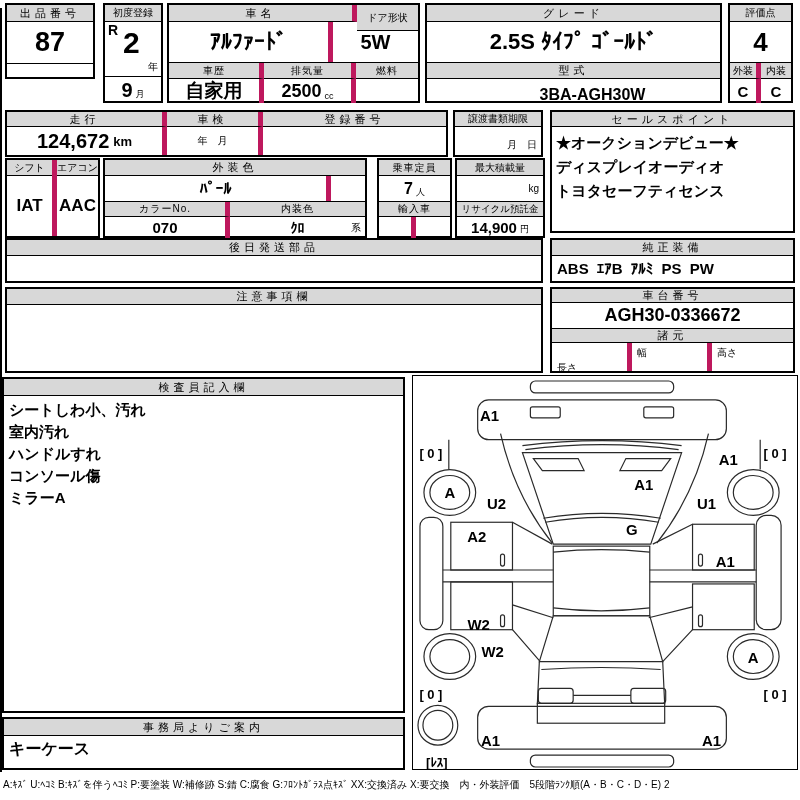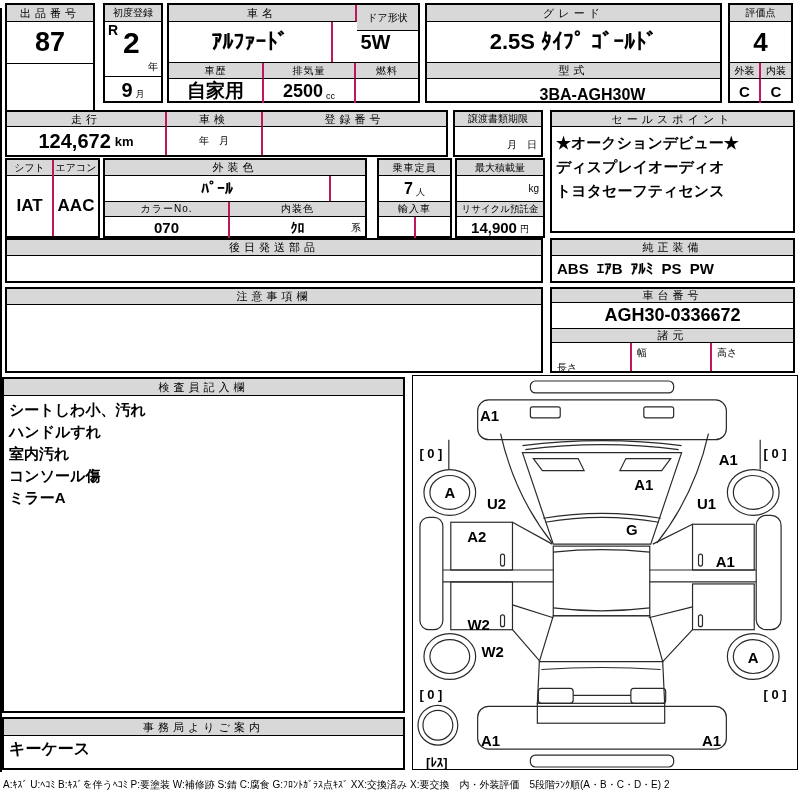--- a/index.html
+++ b/index.html
@@ -5,41 +5,41 @@
   html,body{margin:0;padding:0;background:#fff;}
   #sheet{position:relative;width:800px;height:800px;background:#ffffff;
          font-family:"Liberation Sans", sans-serif;color:#000;overflow:hidden;}
   .blk{position:absolute;border:2px solid #000;background:#fff;box-sizing:border-box;}
   .hdr{background:#d8d8d8;border-bottom:1px solid #000;display:flex;align-items:center;justify-content:center;
        font-size:11px;letter-spacing:4px;white-space:nowrap;overflow:hidden;box-sizing:border-box;}
   .hdr.tight{letter-spacing:1px;font-size:10px;}
   .hdr.tiny{letter-spacing:0;font-size:10px;}
   .row{display:flex;box-sizing:border-box;}
   .cell{box-sizing:border-box;overflow:hidden;white-space:nowrap;display:flex;align-items:center;justify-content:center;}
-  .br{border-right:2px solid #be185d;}
+  .br{border-right:5px solid #be185d;}
   .bb{border-bottom:1px solid #000;}
   .big{font-weight:bold;}
   .unit{font-size:9px;font-weight:normal;margin-left:3px;align-self:flex-end;padding-bottom:2px;}
   .left{justify-content:flex-start;padding-left:5px;}
   .right{justify-content:flex-end;padding-right:4px;}
   .edge{position:absolute;left:0;top:8px;width:2px;height:764px;background:#000;}
   .noteline{font-weight:bold;font-size:15px;line-height:22px;white-space:nowrap;}
   .salesline{font-weight:bold;font-size:15px;line-height:24px;white-space:nowrap;}
   #legend{position:absolute;left:3px;top:778px;width:794px;font-size:10px;white-space:nowrap;overflow:hidden;}
   svg .ln{fill:none;stroke:#2a2a2a;stroke-width:1.2;}
   svg .mk-damage{font:bold 15px "Liberation Sans", sans-serif;fill:#000;}
   svg .mk-bracket{font:bold 13px "Liberation Sans", sans-serif;fill:#000;}
 </style>
 </head>
 <body>
 
 <div id="sheet">
   <div class="edge"></div>
 
-  <div class="blk" style="left:5px;top:3px;width:90px;height:124px;">
+  <div class="blk" style="left:5px;top:3px;width:90px;height:76px;">
     <div class="hdr" style="height:17px;">出品番号</div>
     <div class="cell bb" style="height:42px;font-size:27px;">
         <span class="big">87</span>
       </div>
     <div class="cell" style="height:35px;"></div>
   </div>
 
   <div class="blk" style="left:103px;top:3px;width:60px;height:100px;">
     <div class="hdr tiny" style="height:17px;">初度登録</div>
     <div style="height:55px;position:relative;border-bottom:1px solid #000;box-sizing:border-box;">
@@ -238,22 +238,22 @@
       <div class="cell br left" style="width:80px;font-size:10px;align-items:flex-start;padding-top:18px;">長さ</div>
       <div class="cell br left" style="width:80px;font-size:10px;align-items:flex-start;padding-top:3px;">幅</div>
       <div class="cell left" style="flex:1;font-size:10px;align-items:flex-start;padding-top:3px;">高さ</div>
     </div>
   </div>
 
   <div class="blk" style="left:2px;top:377px;width:403px;height:336px;">
     <div class="hdr" style="height:17px;">検査員記入欄</div>
     <div style="padding:3px 5px;">
       <div class="noteline">シートしわ小、汚れ</div>
+      <div class="noteline">室内汚れ</div>
       <div class="noteline">ハンドルすれ</div>
-      <div class="noteline">室内汚れ</div>
       <div class="noteline">コンソール傷</div>
       <div class="noteline">ミラーA</div>
     </div>
   </div>
 
   <div class="blk" style="left:2px;top:717px;width:403px;height:53px;">
     <div class="hdr" style="height:17px;">事務局よりご案内</div>
     <div class="cell left" style="height:32px;justify-content:flex-start;align-items:flex-start;padding-top:3px;">
         <span class="big" style="font-size:16px;">キーケース</span>
       </div>

